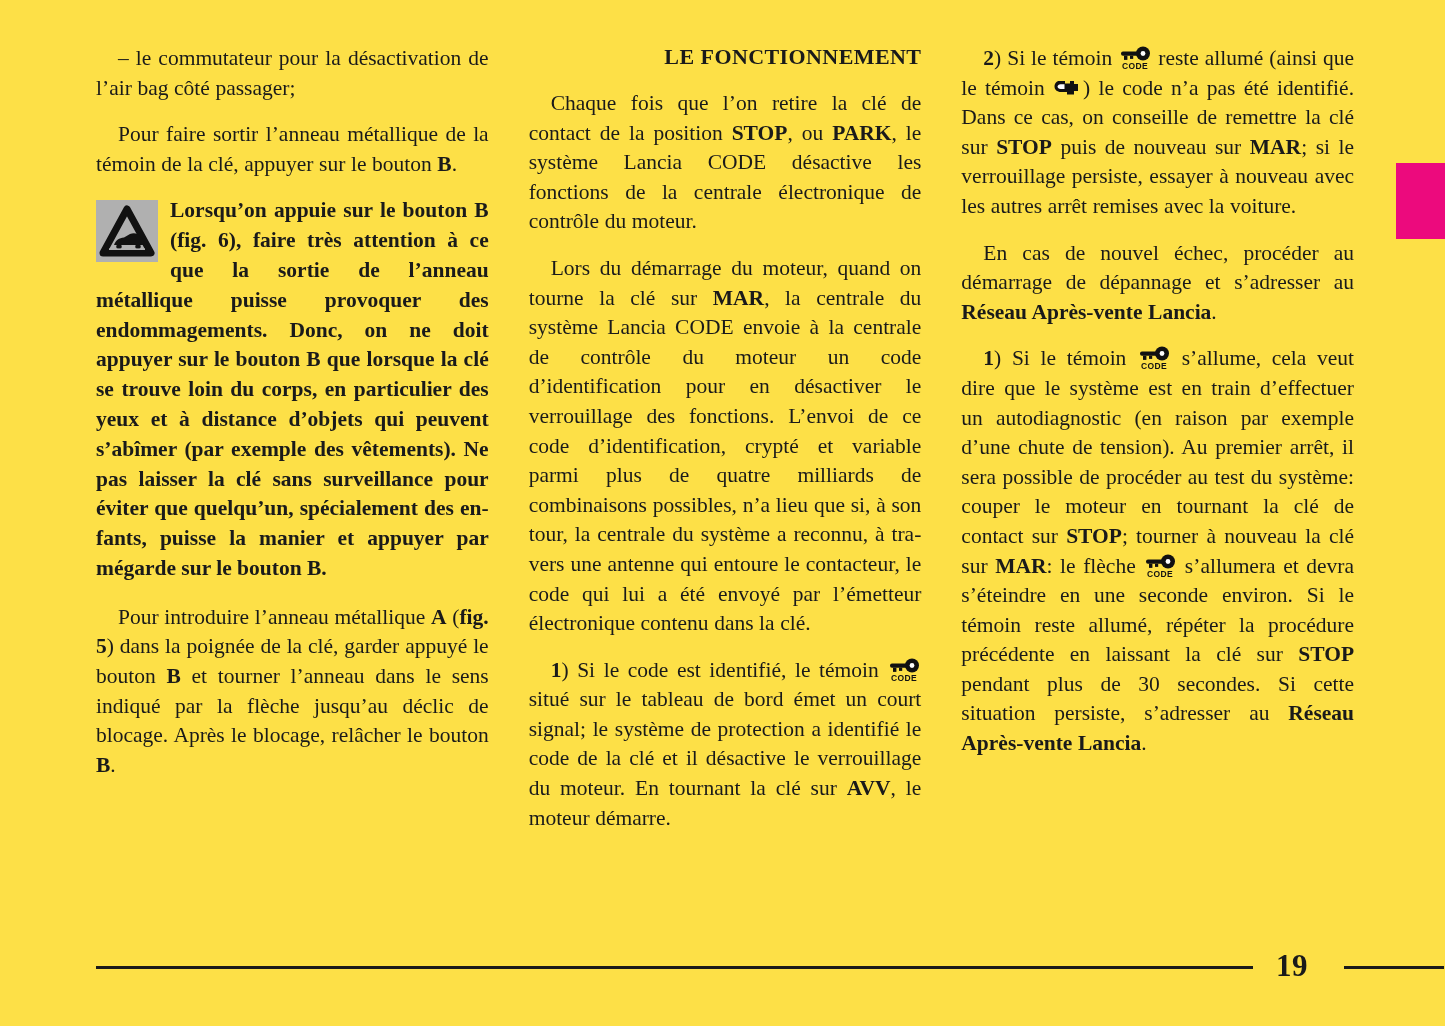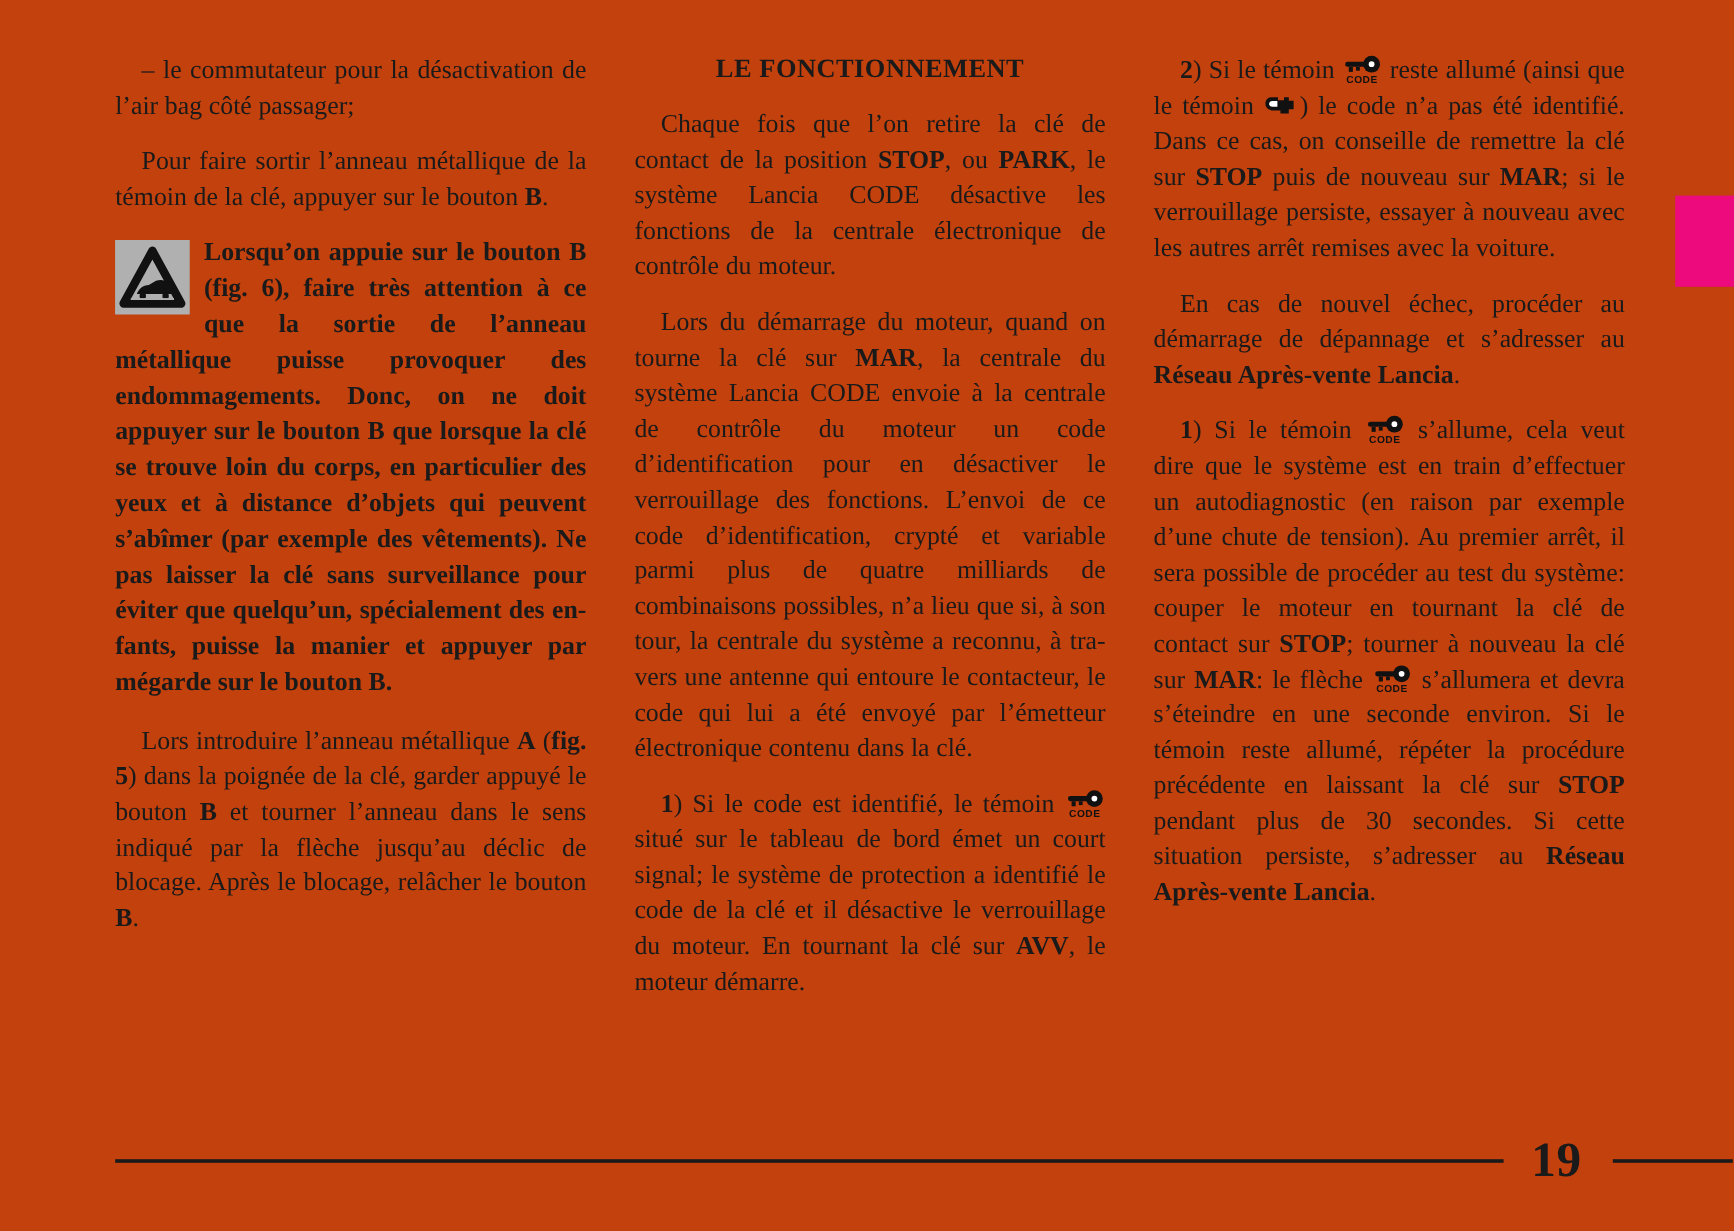--- a/index.html
+++ b/index.html
@@ -13,21 +13,21 @@
     position: relative;
     overflow: hidden;
     font-family: "Liberation Serif", "DejaVu Serif", serif;
     color: #1a1a1a;
   }
 
   
   .page {
     position: absolute;
     inset: 0;
-    background: #c2410c;
+    background: #fde047;
     text-decoration: underline;
   }
 
   .columns {
     position: absolute;
     left: 96px;
     top: 44px;
     width: 1258px;
     height: 840px;
     display: flex;
@@ -50,21 +50,21 @@
   }
   .p b { font-weight: bold; }
 
   .heading {
     margin: 0 0 19px 0;
     font-size: 22px;
     line-height: 26px;
     font-weight: bold;
     letter-spacing: 0.4px;
     text-indent: 0;
-    text-align: center;
+    text-align: right;
   }
 
   
   .warn {
     margin: 0 0 19px 0;
     font-size: 21.5px;
     line-height: 29.8px;
     font-weight: bold;
     text-align: justify;
     text-indent: 0;
@@ -112,21 +112,21 @@
     left: 0;
     top: 20px;
     width: 1157px;
     height: 3px;
     background: #1a1a1a;
   }
   .page-no {
     position: absolute;
     left: 1180px;
     top: 0;
-    font-size: 41px;
+    font-size: 31px;
     font-weight: bold;
     line-height: 40px;
     letter-spacing: 0.5px;
   }
   .rule-right {
     position: absolute;
     left: 1248px;
     top: 20px;
     width: 100px;
     height: 3px;
@@ -156,21 +156,21 @@
               <path d="M18 45 C20 40 23 38 28 37.5 L34 34 C38 32.6 42 33.4 44 36 L47 40 C48.6 41.4 48.6 44 47 45 Z"></path>
               <circle cx="23" cy="46.6" r="2.7"></circle>
               <circle cx="42" cy="46.6" r="2.7"></circle>
             </g>
             <rect x="13" y="48.4" width="36" height="1.6" fill="#b0b0b0"></rect>
           </svg>
         </span>
         <span>Lorsqu’on appuie sur le bouton  B (fig. 6), faire très attention à ce que la sortie de l’anneau métallique puisse pro­voquer des endommagements. Donc, on ne doit appuyer sur le bouton B que lorsque la clé se trouve loin du corps, en particulier des yeux et à distance d’objets qui peuvent s’abîmer (par exemple des vêtements). Ne pas laisser la clé sans surveillance pour éviter que quelqu’un, spécialement des en­fants, puisse la manier et appuyer par mégarde sur le bouton B.</span>
       </div>
 
-      <p class="p"><span>Lors introduire l’anneau métallique </span><b>A</b><span> (</span><b>fig. 5</b><span>) dans la poignée de la clé, garder appuyé le bouton </span><b>B</b><span> et tourner l’anneau dans le sens indiqué par la flèche jusqu’au déclic de blocage. Après le blocage, relâcher le bouton </span><b>B</b><span>.</span></p>
+      <p class="p"><span>Pour introduire l’anneau métallique </span><b>A</b><span> (</span><b>fig. 5</b><span>) dans la poignée de la clé, garder appuyé le bouton </span><b>B</b><span> et tourner l’anneau dans le sens indiqué par la flèche jusqu’au déclic de blocage. Après le blocage, relâcher le bouton </span><b>B</b><span>.</span></p>
 
     </div>
 
     <div class="col">
 
       <p class="p heading">LE FONCTIONNEMENT</p>
 
       <p class="p"><span>Chaque fois que l’on retire la clé de contact de la position </span><b>STOP</b><span>, ou </span><b>PARK</b><span>, le système Lancia CODE désactive les fonctions de la centrale électronique de contrôle du moteur.</span></p>
 
       <p class="p"><span>Lors du démarrage du moteur, quand on tourne la clé sur </span><b>MAR</b><span>, la centrale du système Lancia CODE en­voie à la centrale de contrôle du mo­teur un code d’identification pour en désactiver le verrouillage des fonc­tions. L’envoi de ce code d’identifica­tion, crypté et variable parmi plus de quatre milliards de combinaisons pos­sibles, n’a lieu que si, à son tour, la centrale du système a reconnu, à tra­vers une antenne qui entoure le contacteur, le code qui lui a été en­voyé par l’émetteur électronique contenu dans la clé.</span></p>

